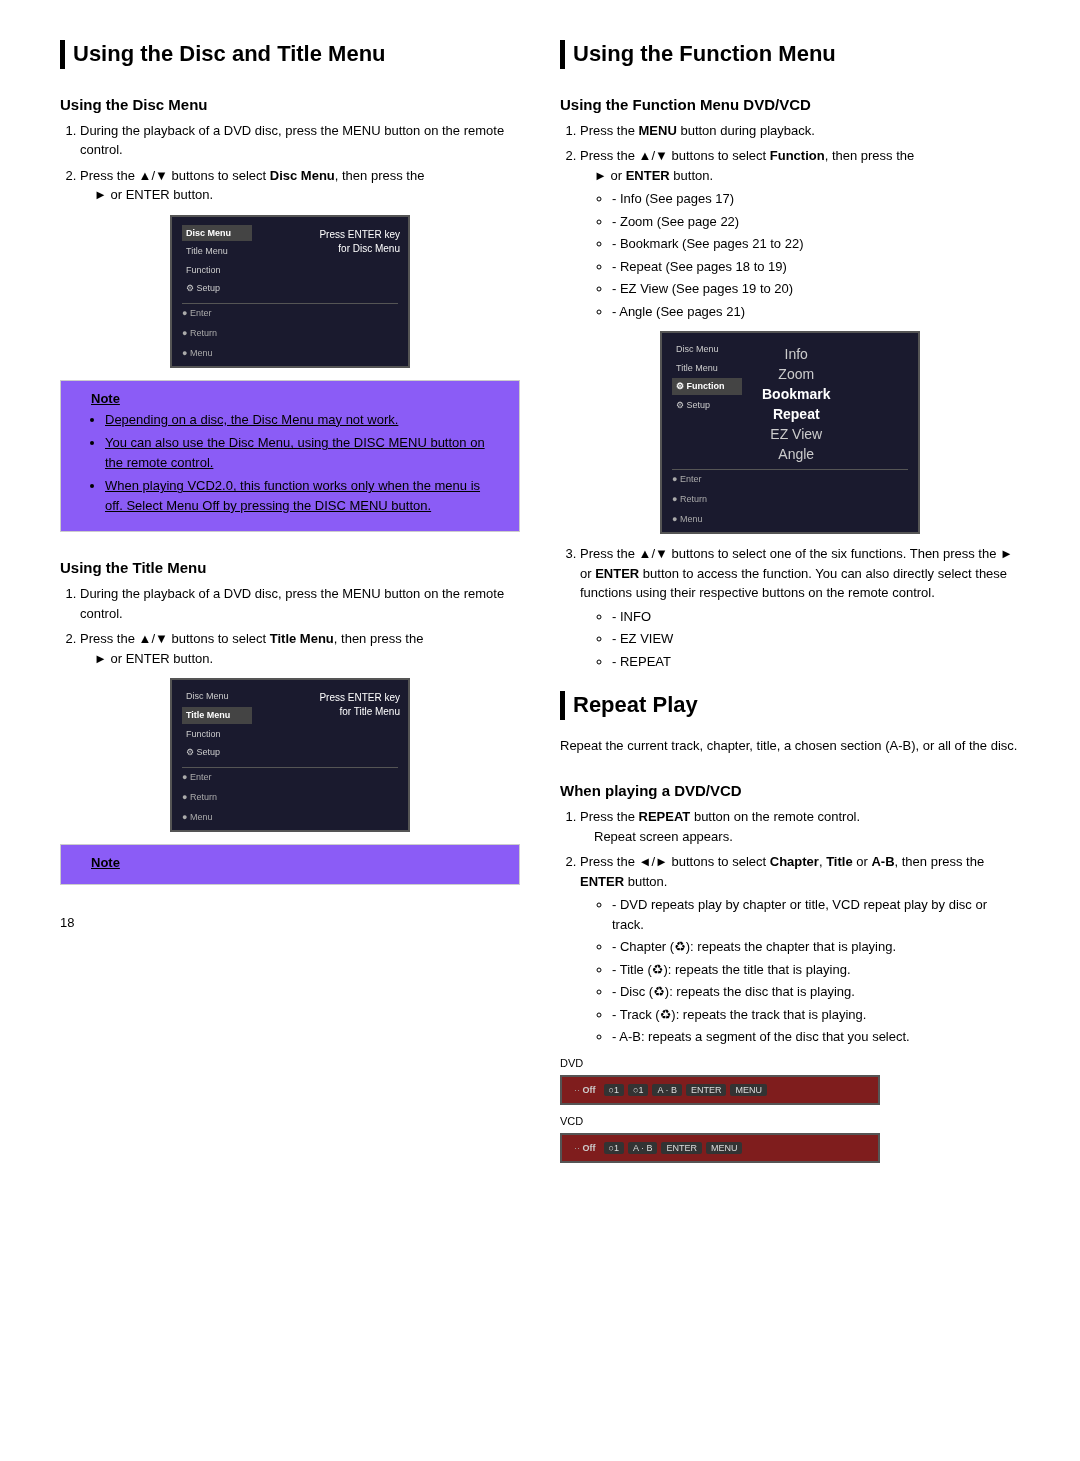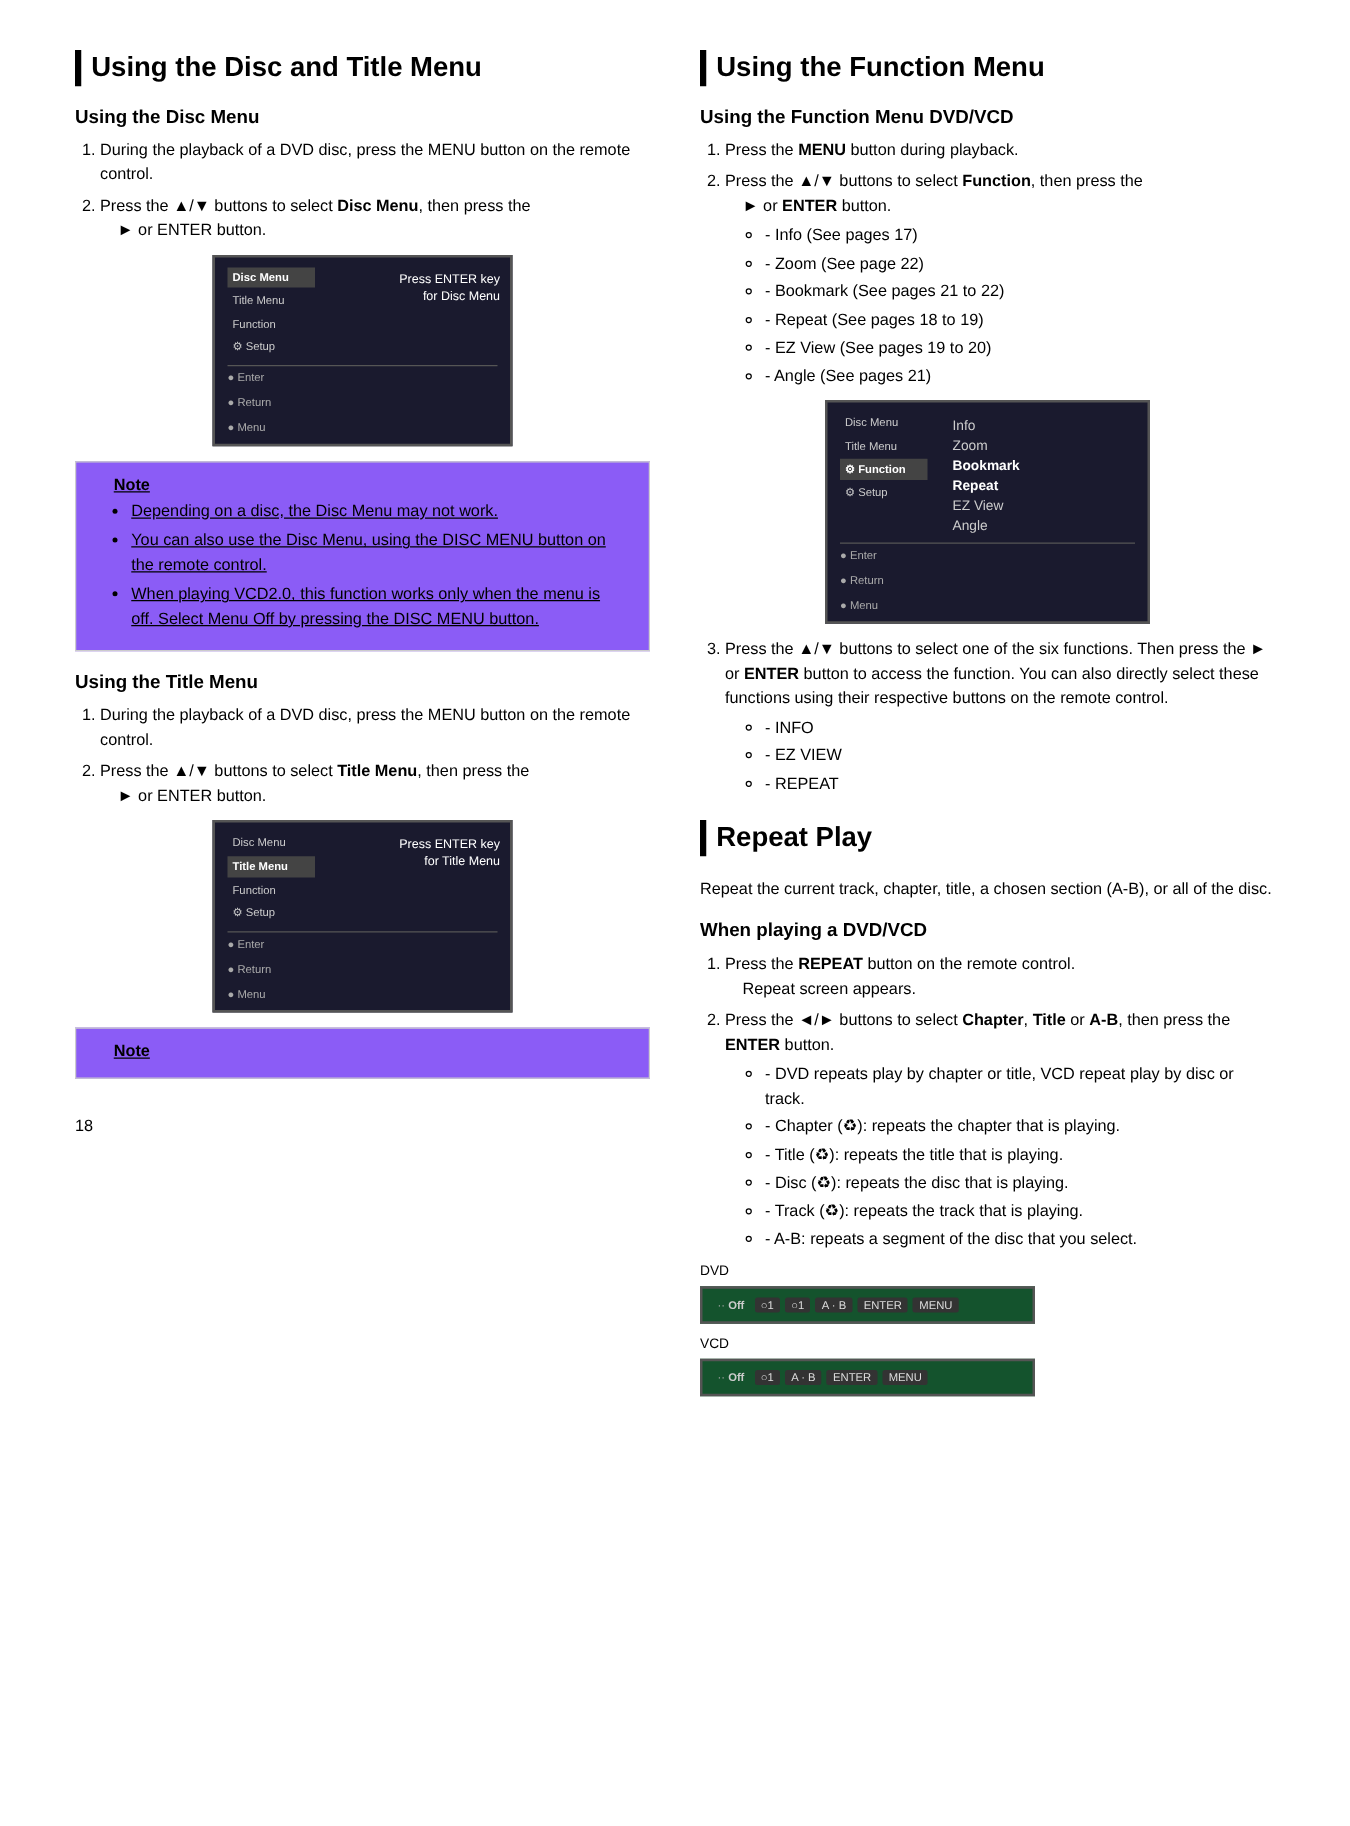--- a/index.html
+++ b/index.html
@@ -30,21 +30,21 @@
       font-weight: bold;
       border-left: 5px solid #000;
       padding-left: 8px;
       margin-bottom: 16px;
       line-height: 1.3;
     }
     h2.subsection-title {
       font-size: 15px;
       font-weight: bold;
       margin-bottom: 8px;
-      margin-top: 16px;
+      margin-top: 27px;
     }
     p { margin-bottom: 6px; line-height: 1.5; }
     ol { margin-left: 20px; margin-bottom: 8px; }
     ol li { margin-bottom: 6px; line-height: 1.5; }
     ul { margin-left: 32px; margin-bottom: 6px; }
     ul li { margin-bottom: 3px; line-height: 1.5; }
     .note-box {
       background: #8b5cf6;
       border: 1px solid #ccc;
       padding: 10px 30px;
@@ -117,32 +117,33 @@
       background: #444;
       color: #fff;
       font-weight: bold;
     }
     .dvd-right-menu {
       display: flex;
       flex-direction: column;
       gap: 2px;
     }
     .dvd-right-item {
-      font-size: 11px;
+      font-size: 14px;
       color: #ccc;
       padding: 1px 2px;
+      text-align: center;
     }
     .dvd-right-item.bold {
       color: #fff;
       font-weight: bold;
     }
     .repeat-screen {
-      background: #14532d;
+      background: #7f1d1d;
       border: 2px solid #555;
-      width: 268px;
+      width: 320px;
       padding: 4px 8px;
       margin: 6px 0;
     }
     .repeat-bar {
       display: flex;
       align-items: center;
       gap: 4px;
       padding: 3px 0;
     }
     .repeat-bar span {

